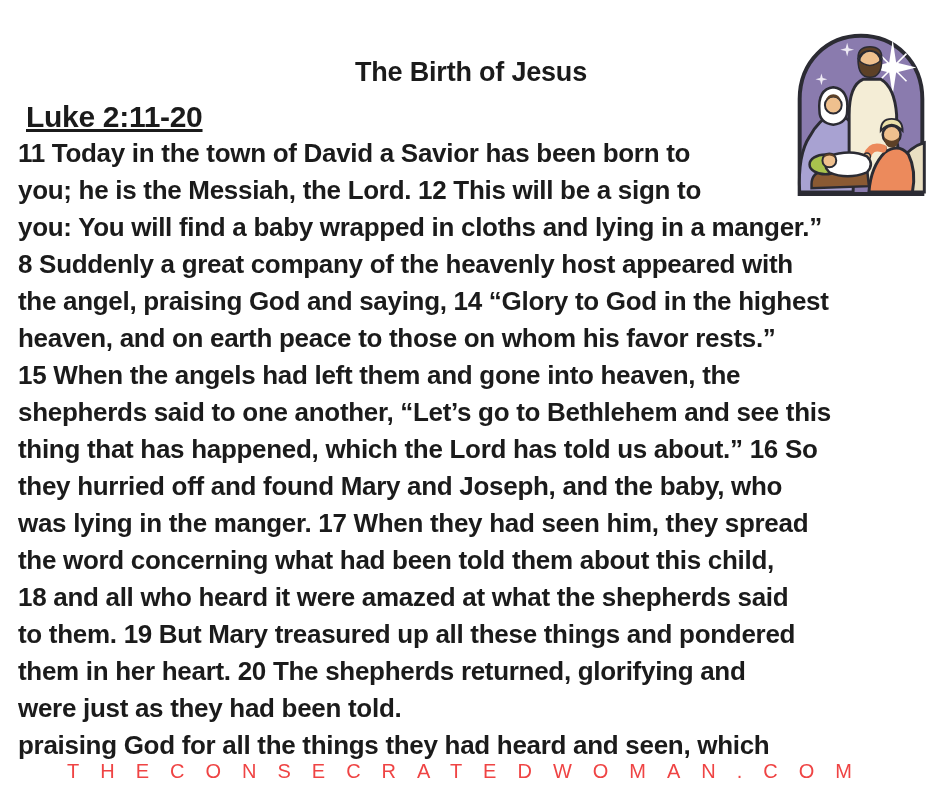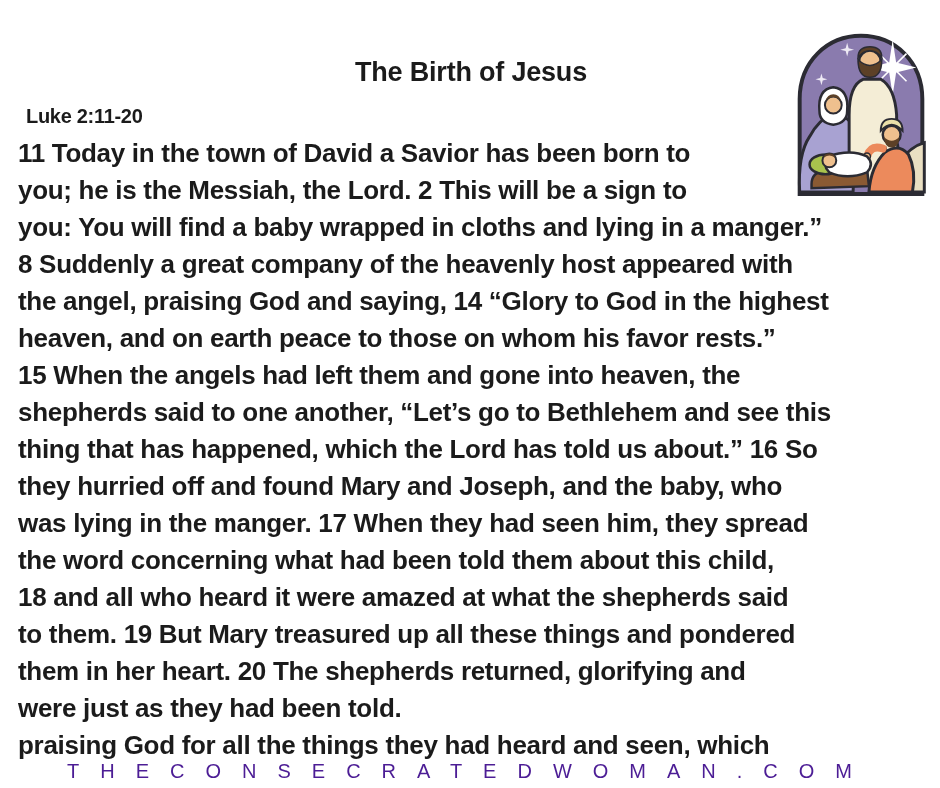--- a/index.html
+++ b/index.html
@@ -18,59 +18,60 @@
   .title{
     margin:0 0 6px 0;
     font-size:27px;
     font-weight:700;
     text-align:center;
     line-height:40px;
     letter-spacing:-0.2px;
   }
   .reference{
     padding-left:8px;
-    font-size:20px;
+    font-size:30px;
     font-weight:700;
     line-height:37px;
     letter-spacing:-0.3px;
+    text-decoration:underline;
   }
   .pline{
     font-size:26px;
     font-weight:700;
     line-height:37px;
     letter-spacing:-0.3px;
     white-space:nowrap;
   }
   .nativity{
     position:absolute;
     left:791px;top:16px;
     width:140px;height:184px;
   }
   .watermark{
     position:absolute;
     left:0;right:0;bottom:4px;
     text-align:center;
     font-size:20px;
     font-weight:400;
     letter-spacing:21px;
-    color:#4c1d95;
+    color:#ef4444;
     white-space:nowrap;
   }
 </style>
 </head>
 <body>
 
 <div class="page">
 
   <div class="content">
     <h1 class="title">The Birth of Jesus</h1>
     <div class="reference">Luke 2:11-20</div>
     <div class="passage">
       <div class="pline">11 Today in the town of David a Savior has been born to</div>
-      <div class="pline">you; he is the Messiah, the Lord. 2 This will be a sign to</div>
+      <div class="pline">you; he is the Messiah, the Lord. 12 This will be a sign to</div>
       <div class="pline">you: You will find a baby wrapped in cloths and lying in a manger.”</div>
       <div class="pline">8 Suddenly a great company of the heavenly host appeared with</div>
       <div class="pline">the angel, praising God and saying, 14 “Glory to God in the highest</div>
       <div class="pline">heaven, and on earth peace to those on whom his favor rests.”</div>
       <div class="pline">15 When the angels had left them and gone into heaven, the</div>
       <div class="pline">shepherds said to one another, “Let’s go to Bethlehem and see this</div>
       <div class="pline">thing that has happened, which the Lord has told us about.” 16 So</div>
       <div class="pline">they hurried off and found Mary and Joseph, and the baby, who</div>
       <div class="pline">was lying in the manger. 17 When they had seen him, they spread</div>
       <div class="pline">the word concerning what had been told them about this child,</div>

